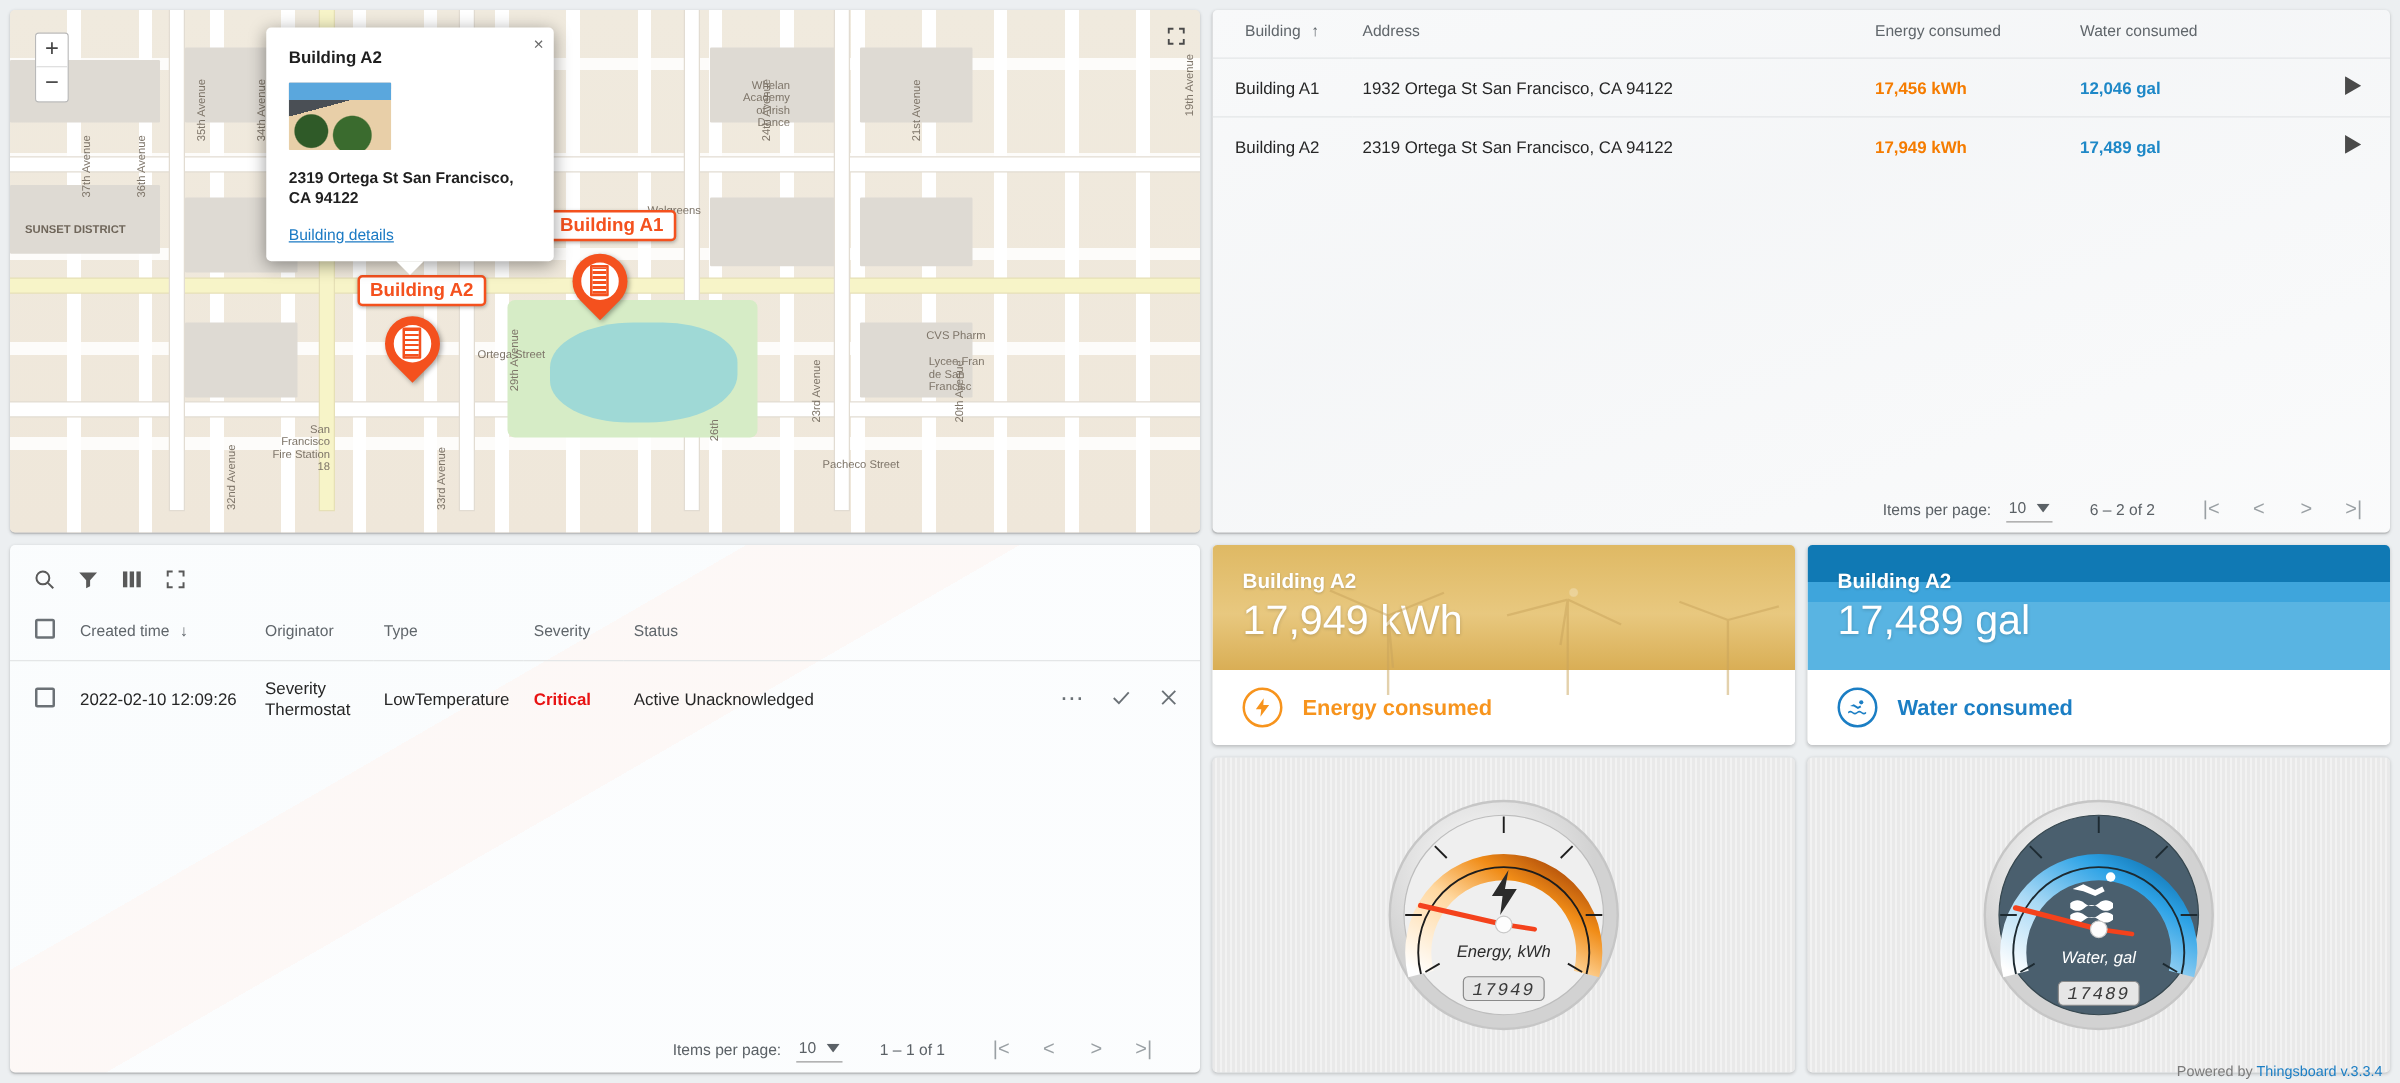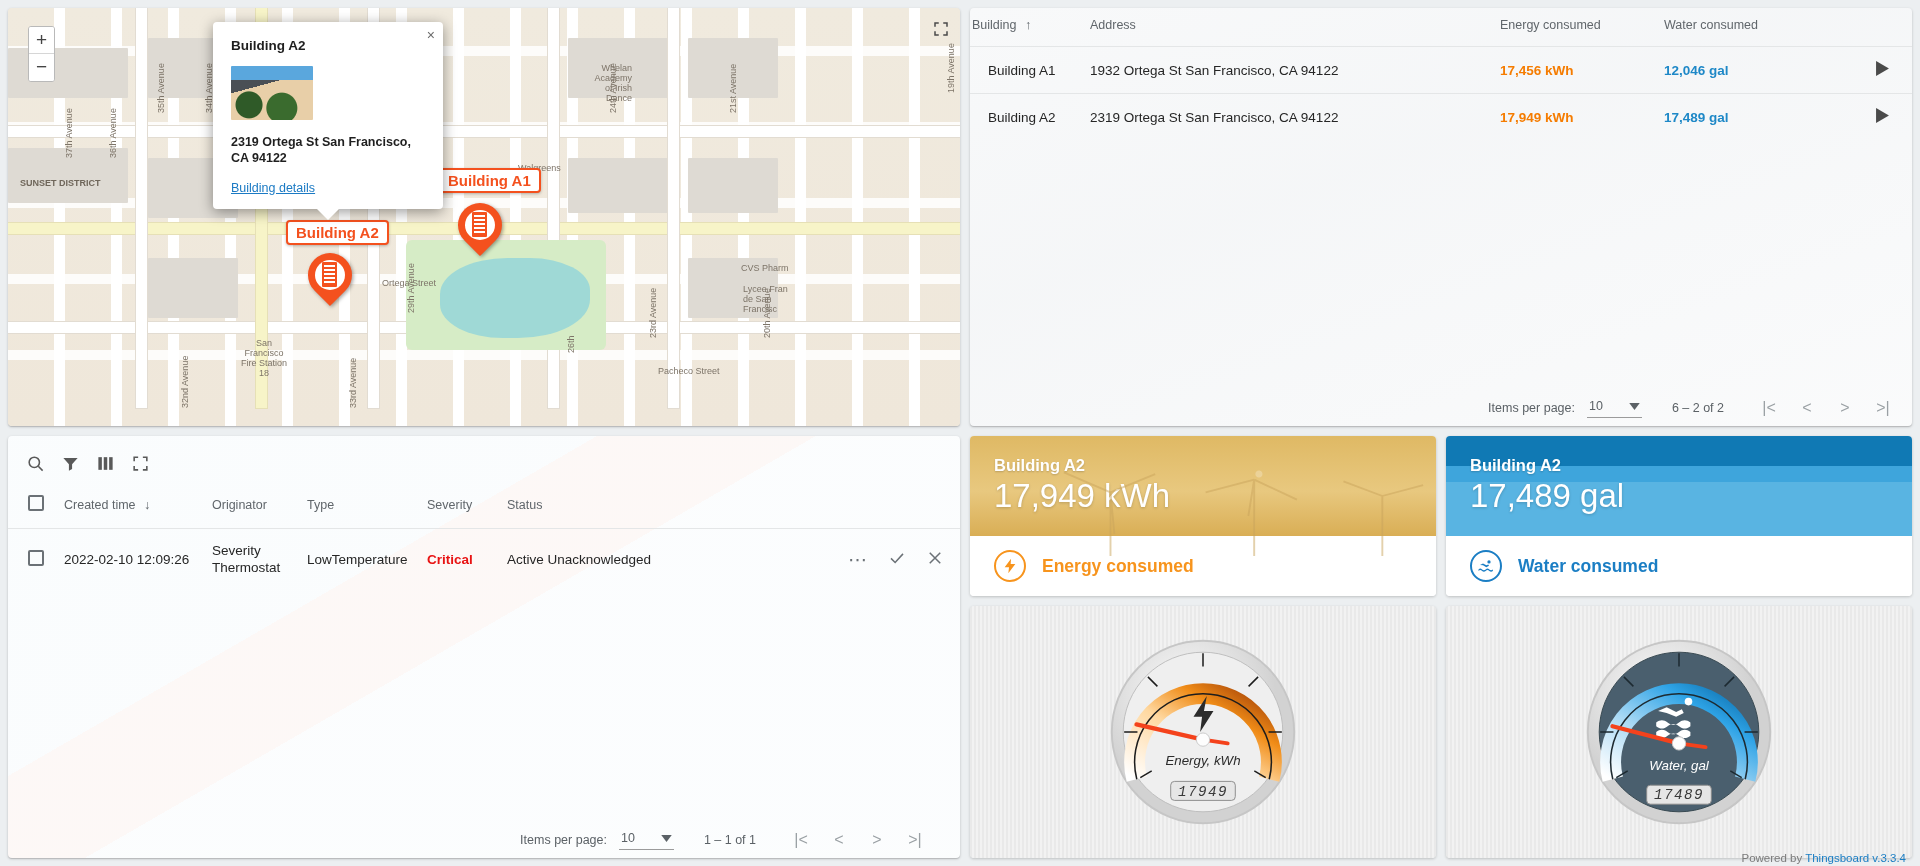--- a/index.html
+++ b/index.html
@@ -89,21 +89,21 @@
      padding:10px 8px 14px; white-space:nowrap; }
   tbody td{ font-size:13.5px; color:#262626; padding:14px 8px; white-space:nowrap;
      border-top:1px solid #e4e6e7; }
   .num-energy{ color:#f57c00; font-weight:bold; }
   .num-water{ color:#1e88c7; font-weight:bold; }
   .sev-crit{ color:#e81313; font-weight:bold; }
 
   .pager{ position:absolute; right:10px; bottom:8px; display:flex; align-items:center;
      gap:0; font-size:12.5px; color:#5b6166; z-index:5;}
   .pager .ipp{ margin-right:12px;text-align:right; }
-  .pager .selbox{ display:inline-flex; gap:26px; border-bottom:1px solid #9b9b9b;
+  .pager .selbox{ display:inline-flex; gap:8px; border-bottom:1px solid #9b9b9b;
      padding:2px 2px 4px; margin-right:30px; cursor:pointer;}
   .pager .range{ margin-right:26px; }
   .pager .pbtn{ width:38px; text-align:center; color:#9aa0a4; cursor:pointer; font-size:16px;}
 
   
   .vcard{ border-radius:4px; overflow:hidden; display:flex; flex-direction:column;
      box-shadow:0 1px 3px rgba(0,0,0,.2); background:#fff; }
   .vhead{ flex:1; position:relative; padding:20px 24px; color:#fff; }
   .vhead.energy{
      background:
@@ -162,21 +162,21 @@
       <div class="park" style="left:398px;top:232px;width:200px;height:110px"></div>
       <div class="lake" style="left:432px;top:250px;width:150px;height:80px"></div>
 
       <div class="maplbl" style="left:12px;top:170px;font-weight:bold;color:#6f665a">SUNSET DISTRICT</div>
       <div class="maplbl" style="left:374px;top:270px">Ortega Street</div>
       <div class="maplbl" style="left:650px;top:358px">Pacheco Street</div>
       <div class="maplbl" style="left:510px;top:155px">Walgreens</div>
       <div class="maplbl" style="left:733px;top:255px">CVS Pharm</div>
       <div class="maplbl" style="left:578px;top:55px;width:46px;white-space:normal;text-align:right">Whelan Academy of Irish Dance</div>
       <div class="maplbl" style="left:735px;top:276px;width:52px;white-space:normal">Lycee Fran de San Francisc</div>
-      <div class="maplbl" style="left:228px;top:330px;width:56px;white-space:normal;text-align:center">San Francisco Fire Station 18</div>
+      <div class="maplbl" style="left:200px;top:330px;width:56px;white-space:normal;text-align:right">San Francisco Fire Station 18</div>
       <div class="maplbl v" style="left:56px;top:150px">37th Avenue</div>
       <div class="maplbl v" style="left:100px;top:150px">36th Avenue</div>
       <div class="maplbl v" style="left:148px;top:105px">35th Avenue</div>
       <div class="maplbl v" style="left:196px;top:105px">34th Avenue</div>
       <div class="maplbl v" style="left:244px;top:105px">33rd Avenue</div>
       <div class="maplbl v" style="left:172px;top:400px">32nd Avenue</div>
       <div class="maplbl v" style="left:398px;top:305px">29th Avenue</div>
       <div class="maplbl v" style="left:340px;top:400px">33rd Avenue</div>
       <div class="maplbl v" style="left:600px;top:105px">24th Avenue</div>
       <div class="maplbl v" style="left:558px;top:345px">26th</div>
@@ -218,21 +218,21 @@
     </div>
 
   </div>
 
   <div class="card">
     <div class="bgphoto" style="background:linear-gradient(160deg,#b9c3cc,#9aa8b5 40%,#cfd6dc);"></div>
 
     <table>
       <thead>
         <tr>
-          <th style="padding-left:2px;width:112px">
+          <th style="padding-left:26px;width:112px">
             <span>Building</span>
             <span style="margin-left:5px">↑</span>
           </th>
           <th style="width:410px">Address</th>
           <th style="width:164px">Energy consumed</th>
           <th>Water consumed</th>
           <th style="width:60px"></th>
         </tr>
       </thead>
       <tbody>

